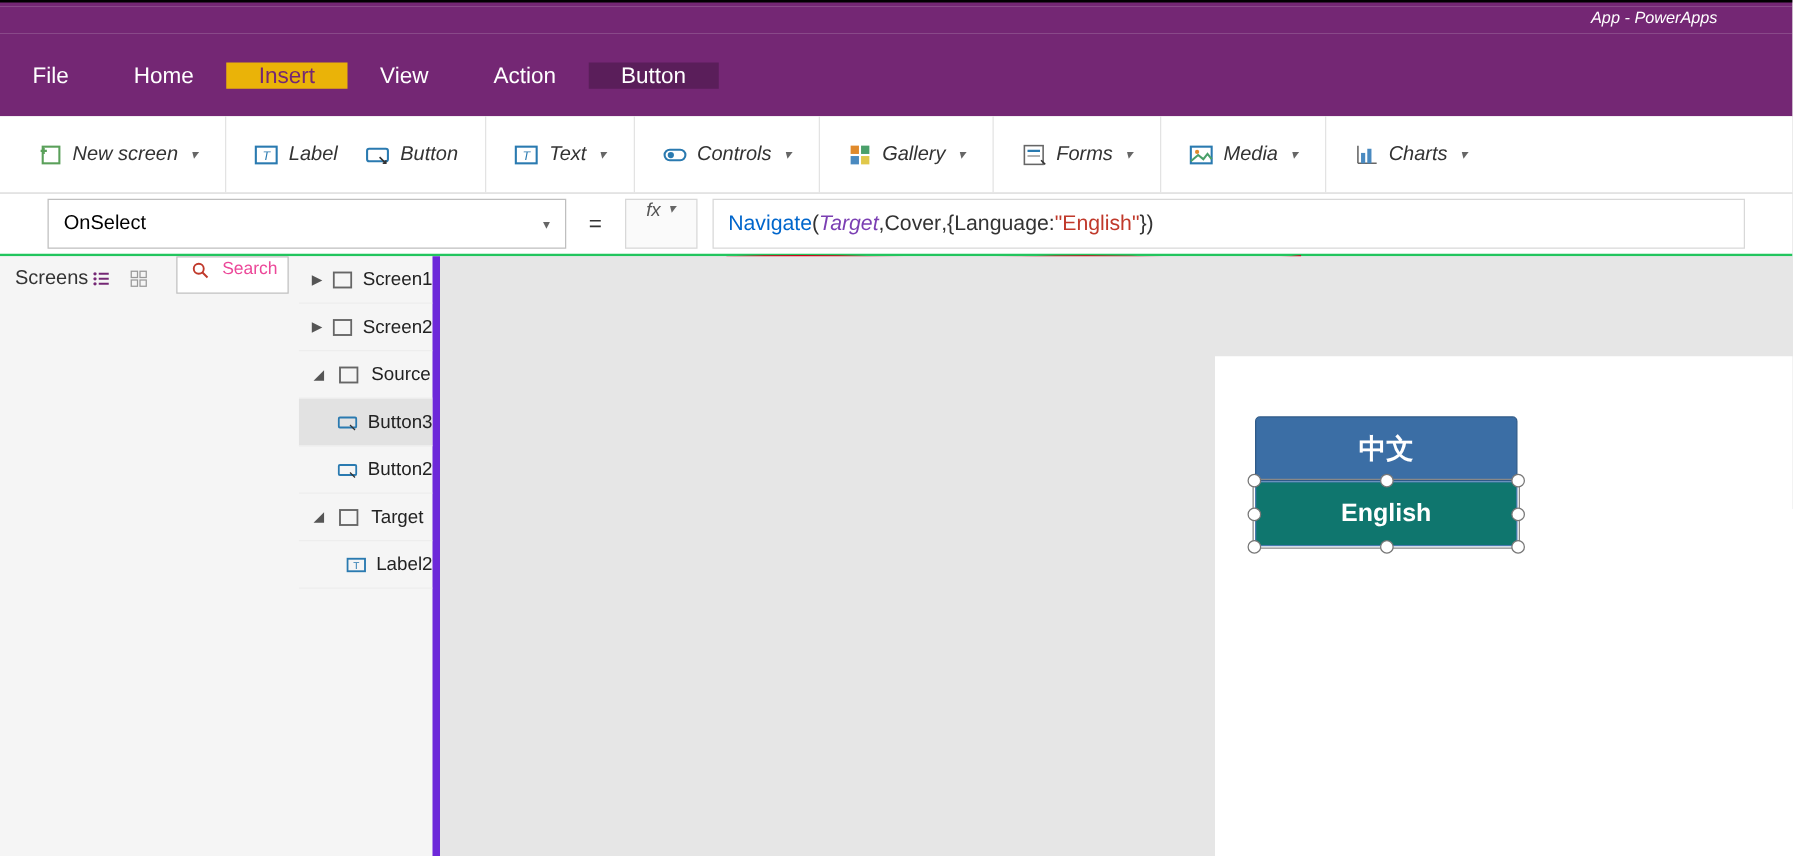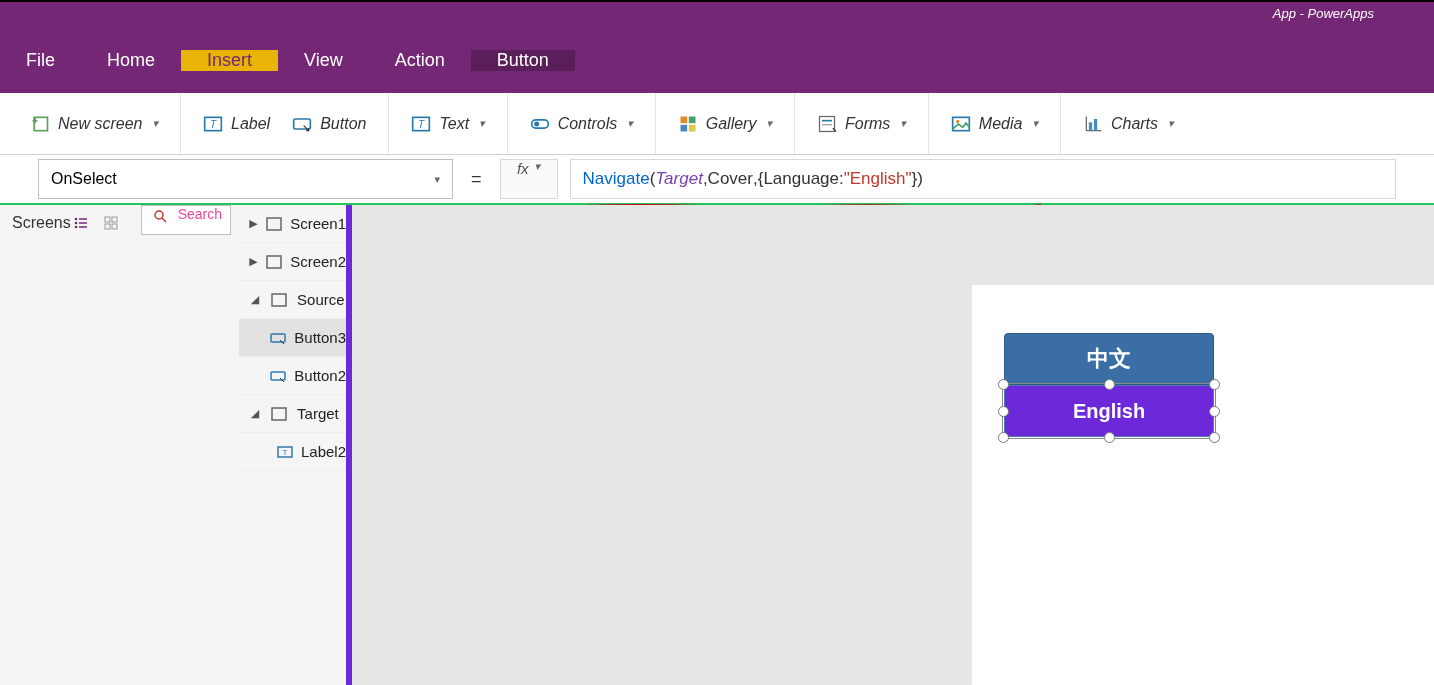--- a/index.html
+++ b/index.html
@@ -49,21 +49,21 @@
   .tree-row { height:38px; display:flex; align-items:center; gap:8px; padding-left:10px; font-size:15px; color:#222; border-bottom:1px solid #ededed; cursor:pointer; }
   .tree-row.selected { background:#e2e2e2;align-items:center; }
   .tree-row .exp { width:12px; text-align:center; color:#555; font-size:11px; }
   .tree-row .indent2 { width:50px; }
 
   
   .canvas { flex:1; background:#e6e6e6; position:relative; }
   .artboard { position:absolute; left:620px; top:80px; width:537px; height:400px; background:#fff; }
   .btn-cn { position:absolute; left:32px; top:28px; width:210px; height:52px; background:#3b6ea5; color:#fff; border:1px solid #2f5a88; border-radius:4px; display:flex; align-items:center; justify-content:center; font-size:22px; font-weight:600; cursor:pointer;margin-top:20px; }
   .btn-en-wrap { position:absolute; left:32px; top:100px; width:210px; height:52px; }
-  .btn-en { width:100%; height:100%; background:#6d28d9; color:#fff; border:1px solid #4a7bb0; border-radius:4px; display:flex; align-items:center; justify-content:center; font-size:20px; font-weight:600; cursor:pointer; }
+  .btn-en { width:100%; height:100%; background:#0f766e; color:#fff; border:1px solid #4a7bb0; border-radius:4px; display:flex; align-items:center; justify-content:center; font-size:20px; font-weight:600; cursor:pointer; }
   .sel-border { position:absolute; inset:-2px; border:1px solid #888; pointer-events:none; }
   .handle { position:absolute; width:11px; height:11px; background:#fff; border:1px solid #777; border-radius:50%; pointer-events:none; }
   .h-tl{left:-6px;top:-6px}.h-tr{right:-6px;top:-6px}.h-bl{left:-6px;bottom:-6px}.h-br{right:-6px;bottom:-6px}
   .h-t{left:calc(50% - 5px);top:-6px}.h-b{left:calc(50% - 5px);bottom:-6px}
   .h-l{left:-6px;top:calc(50% - 5px)}.h-r{right:-6px;top:calc(50% - 5px)}
 
   
   .ic { width:20px; height:20px; display:inline-flex; align-items:center; justify-content:center; }
   .ic svg { width:20px; height:20px; }
   .ic-sm svg { width:16px; height:16px; }

